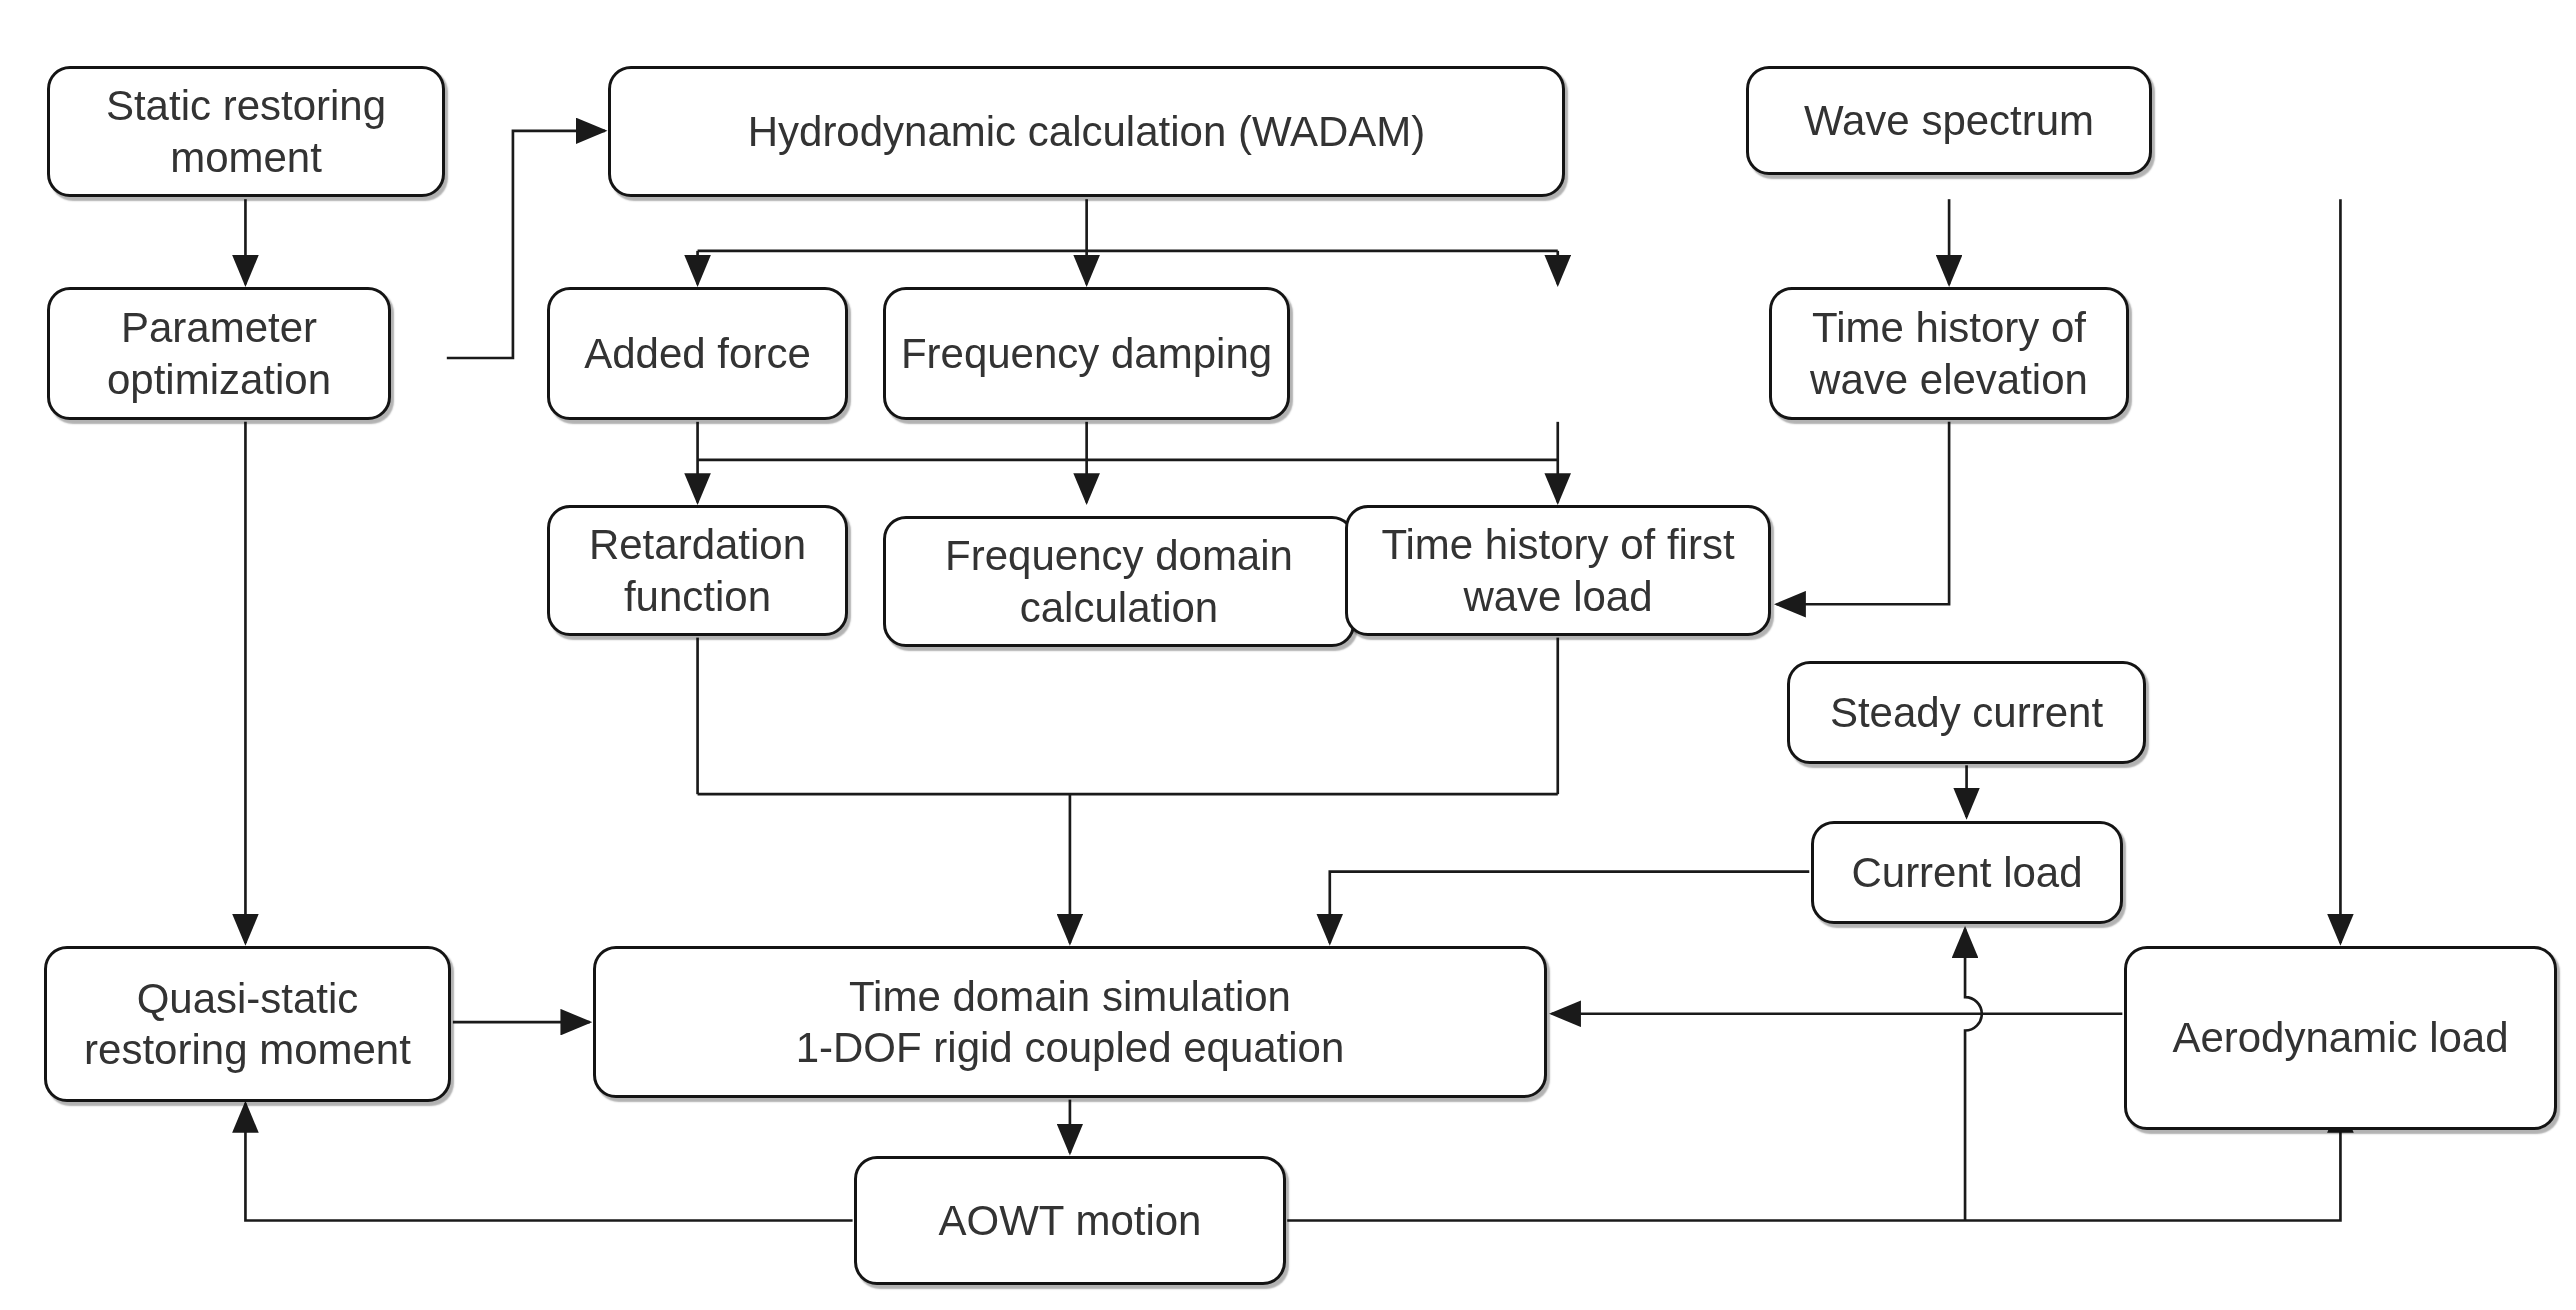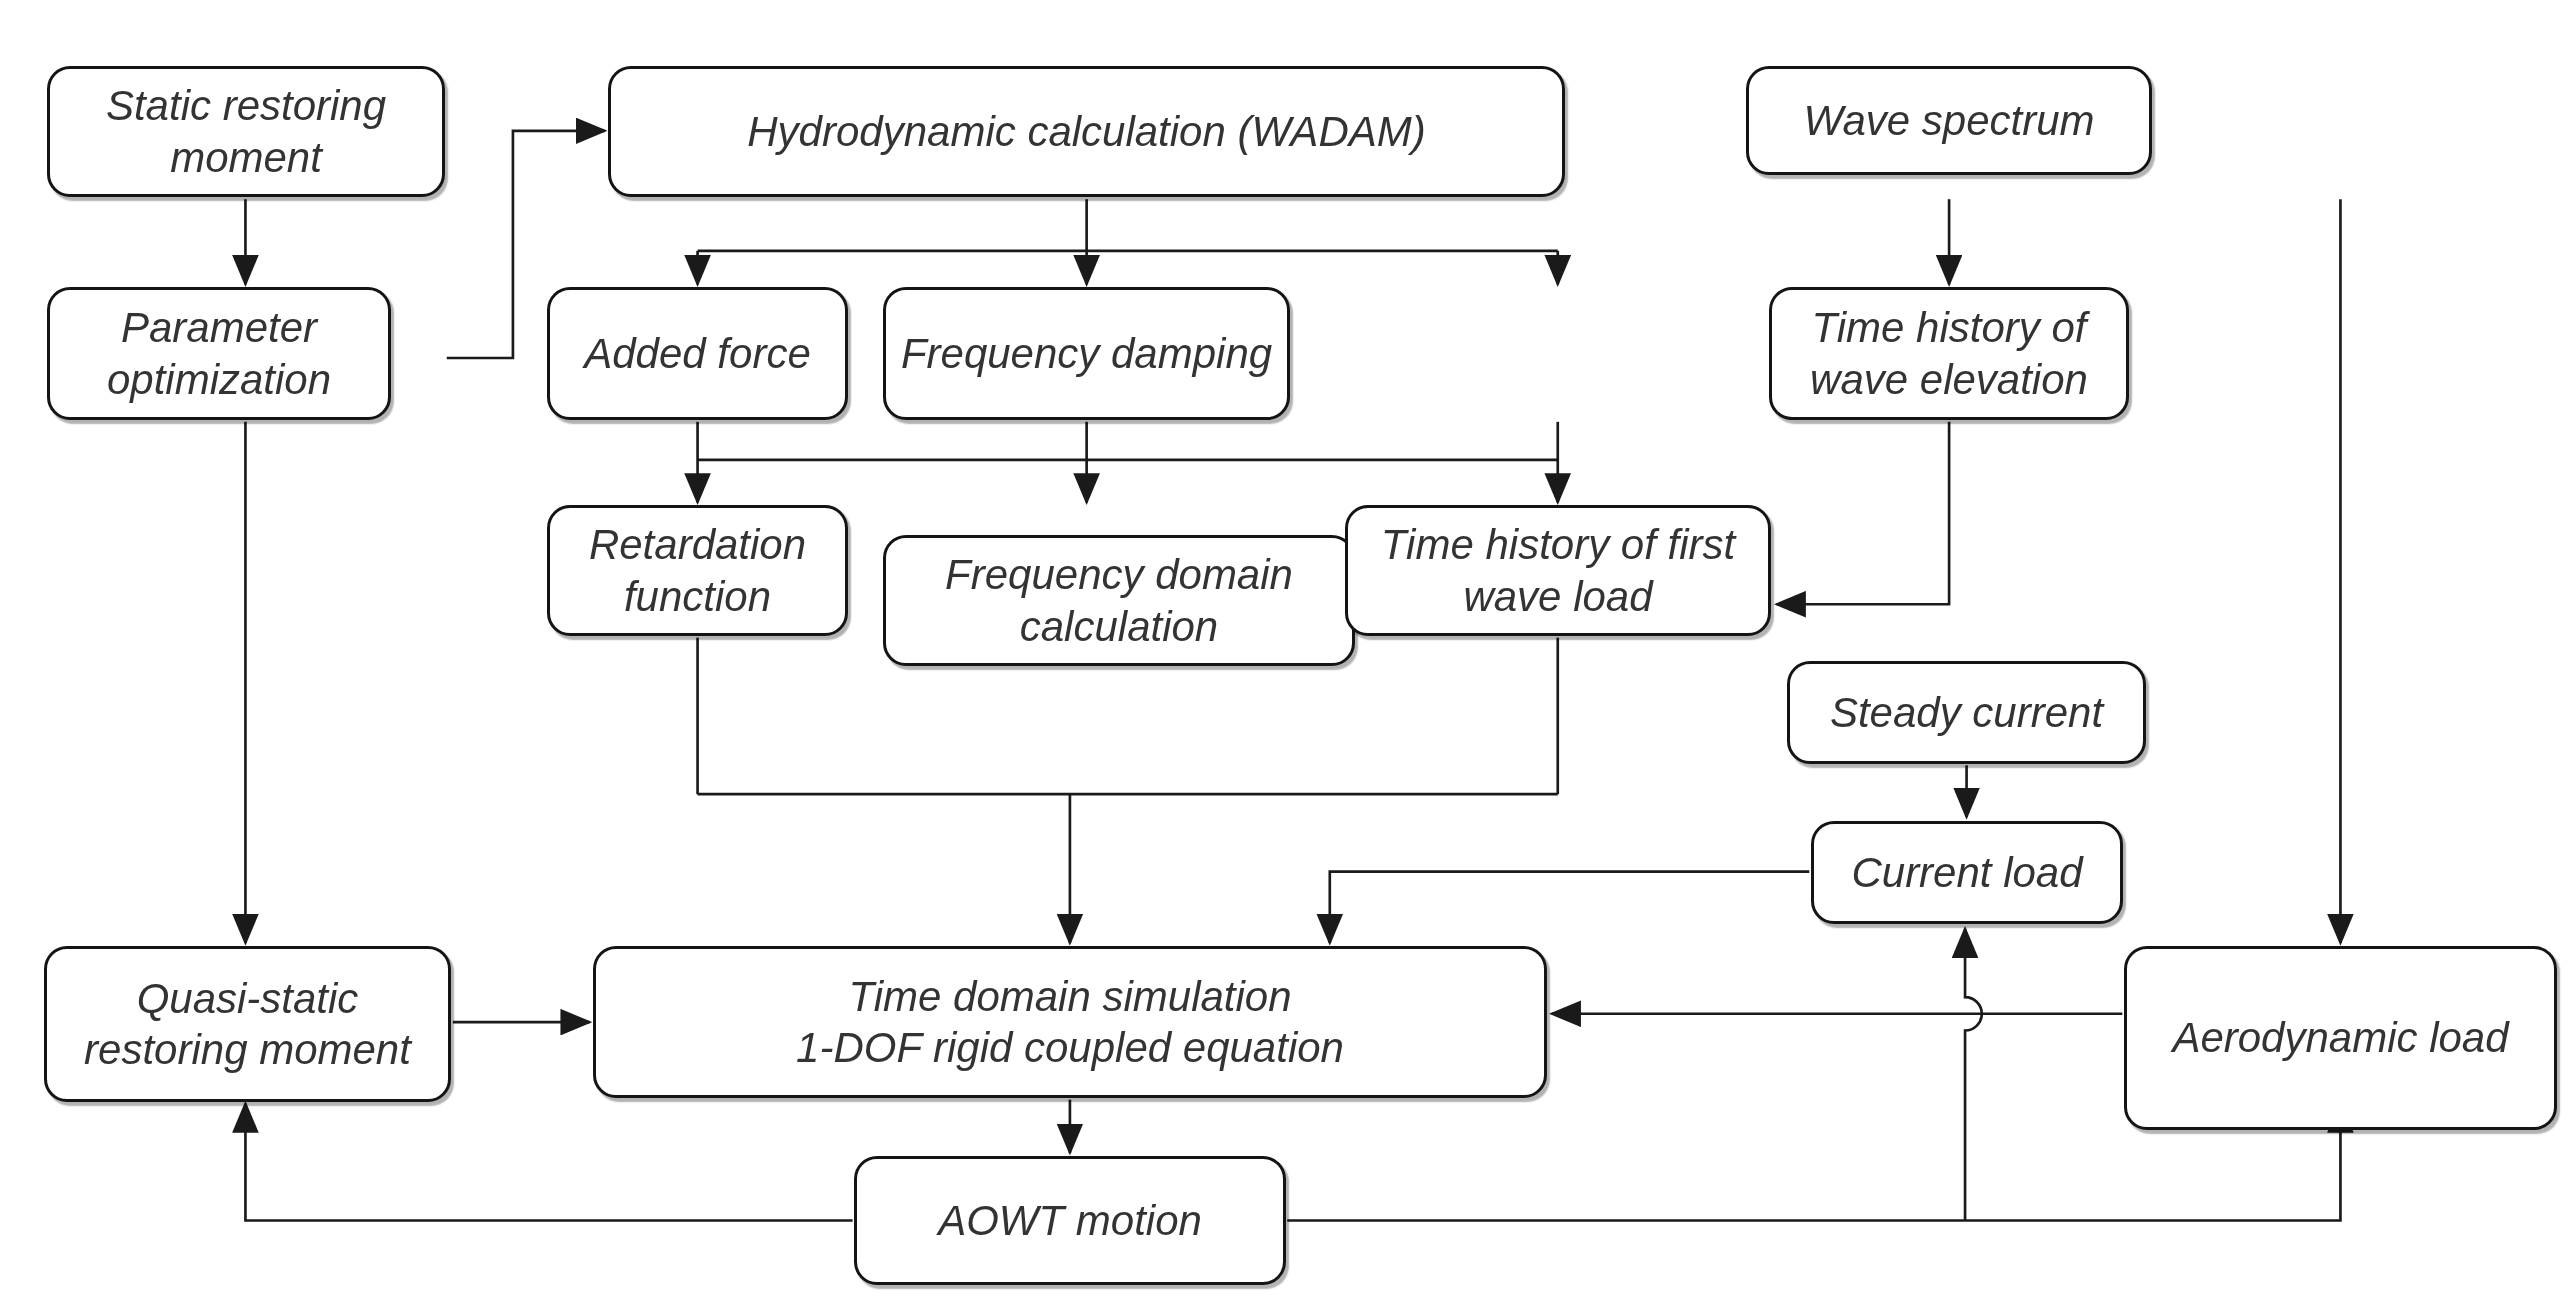--- a/index.html
+++ b/index.html
@@ -2,21 +2,20 @@
 <html style="font-size:12px"><head>
 <meta charset="utf-8">
 <style>
   html,body{margin:0;padding:0;background:#ffffff;}
   .canvas{
     position:relative;
     width:2576px;height:1311px;
     background:#ffffff;
     font-family:"Liberation Sans","DejaVu Sans",sans-serif;
     overflow:hidden;
-    font-style:italic;
   }
   .wires{position:absolute;left:0;top:0;width:2576px;height:1311px;}
   .wire{fill:none;stroke:#1a1a1a;stroke-width:3.5px;}
   .node{
     position:absolute;
     box-sizing:border-box;
     background:#ffffff;
     border:3.8px solid #141414;
     border-radius:23px;
     box-shadow:3px 3.8px 1.5px rgba(0,0,0,0.30);
@@ -100,21 +99,21 @@
 
   <div class="node" style="left:883px;top:287px;width:407px;height:133px"><span>Frequency damping</span></div>
 
 
   <div class="node" style="left:1769px;top:287px;width:360px;height:133px"><span>Time history of
 wave elevation</span></div>
 
   <div class="node" style="left:547px;top:505px;width:301px;height:131px"><span>Retardation
 function</span></div>
 
-  <div class="node" style="left:883px;top:535px;width:472px;height:131px"><span>Frequency domain
+  <div class="node" style="left:883px;top:516px;width:472px;height:131px"><span>Frequency domain
 calculation</span></div>
 
   <div class="node" style="left:1345px;top:505px;width:426px;height:131px"><span>Time history of first
 wave load</span></div>
 
   <div class="node" style="left:1787px;top:661px;width:359px;height:103px"><span>Steady current</span></div>
 
   <div class="node" style="left:1811px;top:821px;width:312px;height:103px"><span>Current load</span></div>
 
   <div class="node" style="left:44px;top:946px;width:407px;height:156px"><span>Quasi-static

